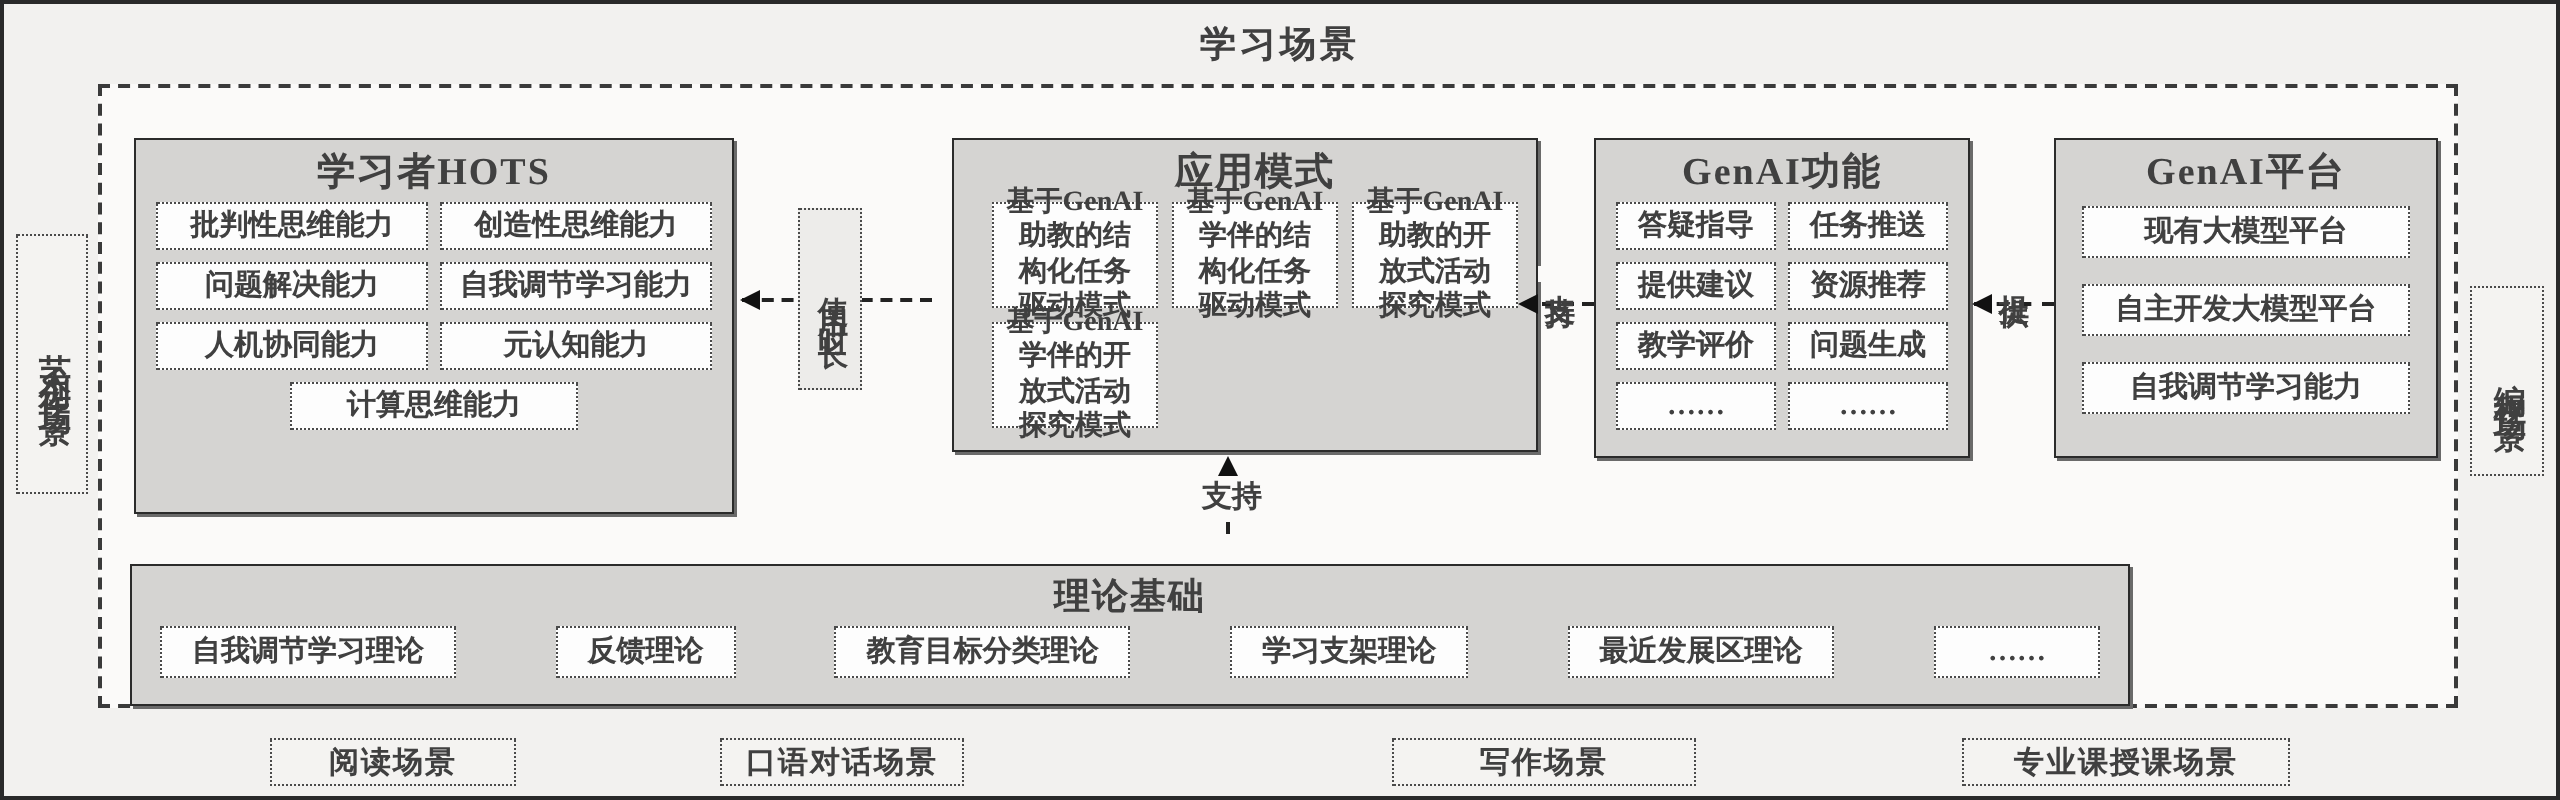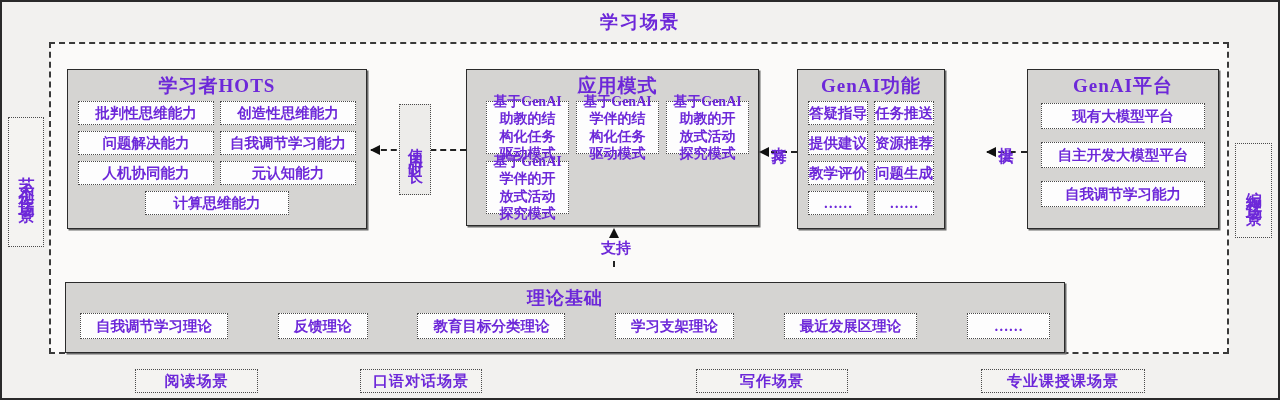--- a/index.html
+++ b/index.html
@@ -2,21 +2,21 @@
 <html><head>
 <meta charset="utf-8">
 <style>
   * { margin:0; padding:0; box-sizing:border-box; }
   html,body { background:#e8e7e5; }
   .canvas {
     position:relative; width:1280px; height:400px;
     background:#f2f1ef;
     border:2px solid #2a2a2a;
     font-family:"Liberation Serif","DejaVu Serif",serif;
-    color:#6d28d9; overflow:hidden;
+    color:#404040; overflow:hidden;
   }
   .page-title {
     position:absolute; top:8px; left:0; width:100%;
     text-align:center; font-size:18px; font-weight:bold; letter-spacing:2px;
   }
   .outer-dashed {
     position:absolute; left:47px; top:40px; width:1180px; height:312px;
     border:2px dashed #3a3a3a; background:#fbfaf9;
   }
   .gbox {
@@ -77,21 +77,21 @@
 </style>
 </head>
 <body>
 
 <div class="canvas">
 
   <div class="page-title">学习场景</div>
 
   <div class="outer-dashed"></div>
 
-  <div class="gbox" style="left:65px; top:67px; width:300px; height:160px;">
+  <div class="gbox" style="left:65px; top:67px; width:300px; height:188px;">
     <div class="gbox-title">学习者HOTS</div>
     <div class="rows">
       <div class="row">
         <div class="cell">批判性思维能力</div>
         <div class="cell">创造性思维能力</div>
       </div>
       <div class="row">
         <div class="cell">问题解决能力</div>
         <div class="cell">自我调节学习能力</div>
       </div>
@@ -102,35 +102,35 @@
       <div class="row" style="justify-content:center;">
         <div class="cell" style="flex:0 0 52%;">计算思维能力</div>
       </div>
     </div>
   </div>
 
   <div class="dash-h" style="left:369px; top:147px; width:95px;"></div>
   <div class="ah ah-left" style="left:368px; top:143px;"></div>
   <div class="vlabel-box" style="left:397px; top:102px; width:32px; height:91px;">使用时长</div>
 
-  <div class="gbox" style="left:464px; top:67px; width:293px; height:157px;padding-left:10px;">
+  <div class="gbox" style="left:474px; top:67px; width:293px; height:157px;padding-left:10px;">
     <div class="gbox-title">应用模式</div>
     <div class="modes-grid">
       <div class="cell">基于GenAI助教的结构化任务驱动模式</div>
       <div class="cell">基于GenAI学伴的结构化任务驱动模式</div>
       <div class="cell">基于GenAI助教的开放式活动探究模式</div>
       <div class="cell">基于GenAI学伴的开放式活动探究模式</div>
     </div>
   </div>
 
   <div class="dash-h" style="left:759px; top:149px; width:36px;"></div>
   <div class="ah ah-left" style="left:757px; top:145px;"></div>
   <div class="conn-label-v" style="left:767px; top:131px;">支持</div>
 
-  <div class="gbox" style="left:795px; top:67px; width:148px; height:160px;">
+  <div class="gbox" style="left:795px; top:67px; width:188px; height:160px;">
     <div class="gbox-title">GenAI功能</div>
     <div class="rows">
       <div class="row">
         <div class="cell">答疑指导</div>
         <div class="cell">任务推送</div>
       </div>
       <div class="row">
         <div class="cell">提供建议</div>
         <div class="cell">资源推荐</div>
       </div>

